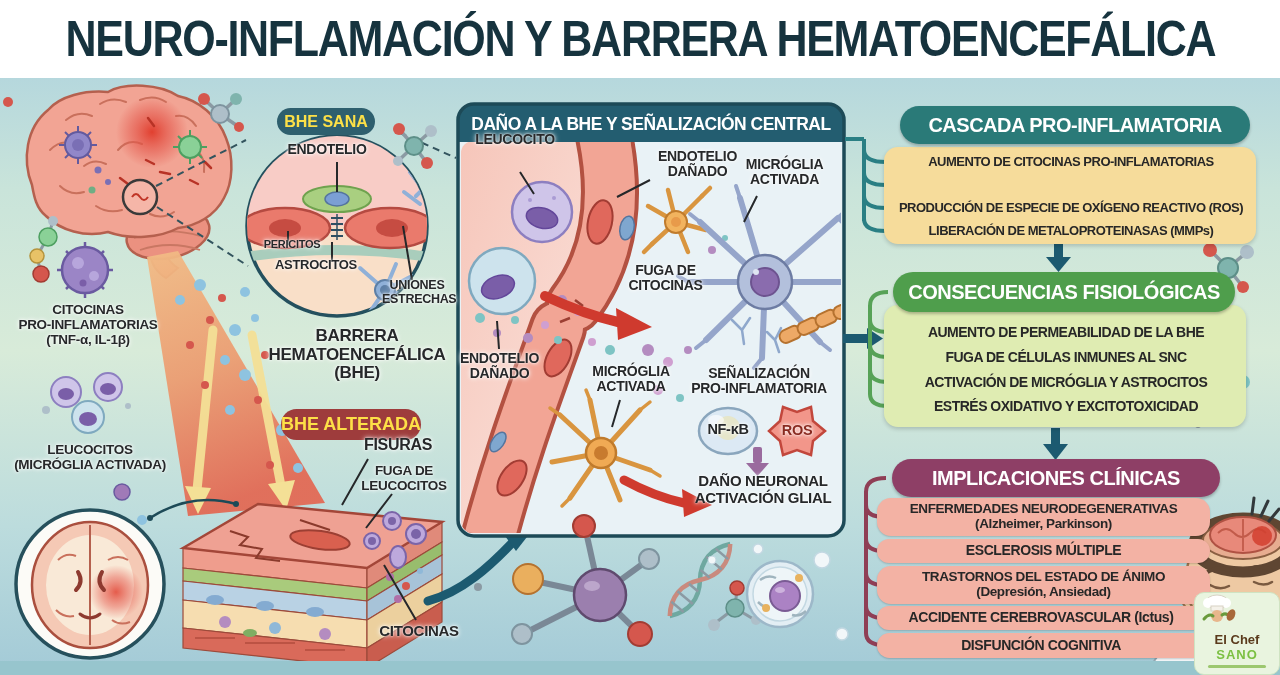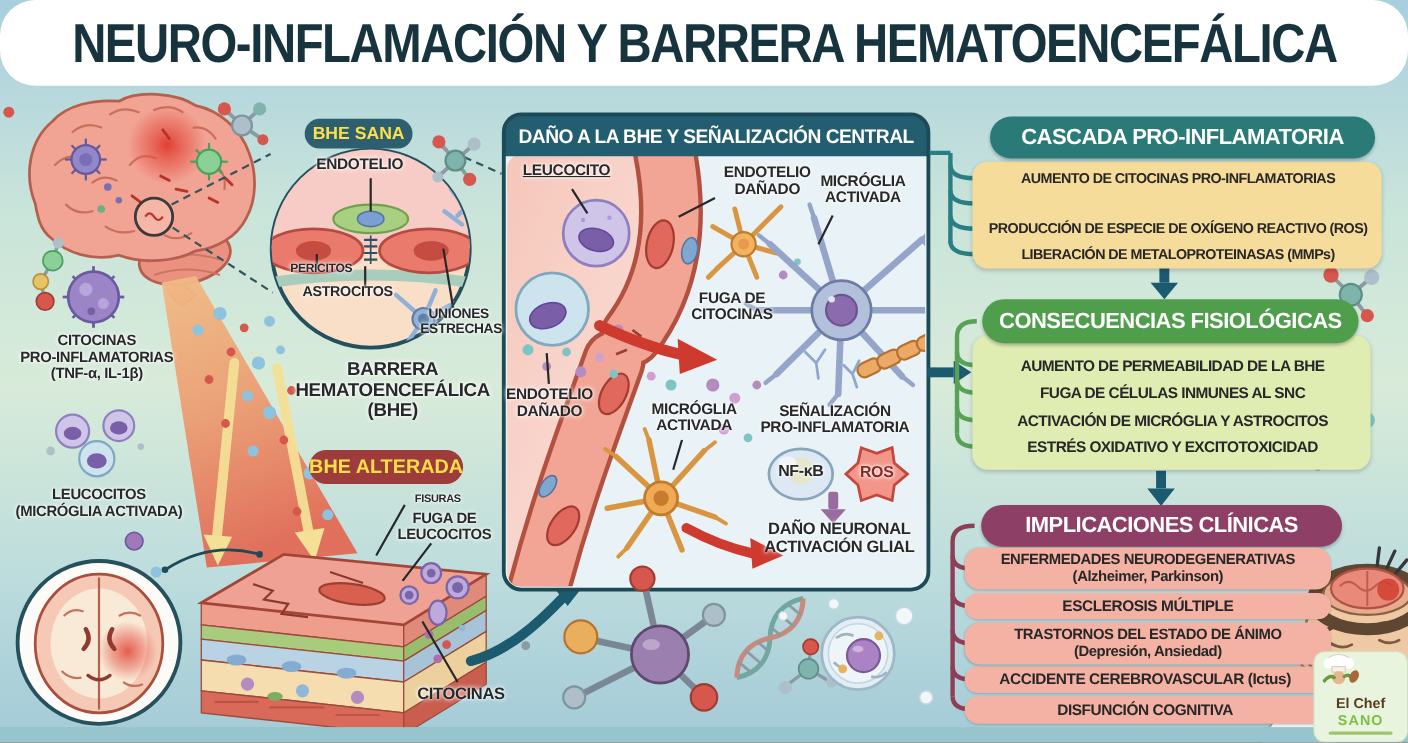--- a/index.html
+++ b/index.html
@@ -1,20 +1,20 @@
 <!DOCTYPE html>
 <html><head>
 <meta charset="utf-8">
 <style>
   html,body{margin:0;padding:0;background:#888;}
   #wrap{position:relative;width:1280px;height:675px;overflow:hidden;
         font-family:"Liberation Sans",sans-serif;
         background:linear-gradient(180deg,#a8cfdf 0%,#c9e4da 28%,#d8ebd9 52%,#bcdcdd 78%,#a3cad7 100%);}
   #titlebar{position:absolute;left:0;top:0;width:1280px;height:78px;background:#ffffff;
-            display:flex;align-items:center;justify-content:center;border-radius:32px;}
+            display:flex;align-items:center;justify-content:center;}
   #titlebar span{font-weight:bold;font-size:50px;letter-spacing:-1.5px;color:#16333e;
                  transform:scaleX(.86);transform-origin:center;white-space:nowrap;}
   svg{position:absolute;left:0;top:0;}
   .lbl{position:absolute;font-weight:bold;color:#26282a;text-align:center;line-height:1.1;
        letter-spacing:-0.3px;white-space:pre-line;
        text-shadow:0 0 2px rgba(255,255,255,.95),0 0 4px rgba(255,255,255,.8),0 0 6px rgba(255,255,255,.6);}
   .pill{position:absolute;display:flex;align-items:center;justify-content:center;
         font-weight:bold;color:#fde047;white-space:nowrap;}
   .hdr{position:absolute;display:flex;align-items:center;justify-content:center;
        font-weight:bold;color:#fff;letter-spacing:-0.5px;white-space:nowrap;
@@ -562,30 +562,30 @@
   <div class="lbl" style="left:277px;top:142px;width:100px;font-size:14px;">ENDOTELIO</div>
   <div class="lbl" style="left:252px;top:238px;width:80px;font-size:11px;">PERICITOS</div>
   <div class="lbl" style="left:270px;top:258px;width:92px;font-size:13px;">ASTROCITOS</div>
   <div class="lbl" style="left:382px;top:279px;width:70px;font-size:12.5px;">UNIONES
 ESTRECHAS</div>
 
   <div class="lbl" style="left:262px;top:327px;width:190px;font-size:17px;">BARRERA
 HEMATOENCEFÁLICA
 (BHE)</div>
   <div class="pill" style="left:281px;top:409px;width:140px;height:31px;background:#9e3c3c;border-radius:16px;font-size:18px;">BHE ALTERADA</div>
-  <div class="lbl" style="left:360px;top:448px;width:76px;font-size:10px;">FISURAS</div>
+  <div class="lbl" style="left:360px;top:436px;width:76px;font-size:16px;">FISURAS</div>
   <div class="lbl" style="left:356px;top:464px;width:96px;font-size:13.5px;">FUGA DE
 LEUCOCITOS</div>
   <div class="lbl" style="left:375px;top:623px;width:88px;font-size:15px;">CITOCINAS</div>
   <svg width="1280" height="675" viewBox="0 0 1280 675" style="pointer-events:none;">
     <path d="M368,459 L342,505 M392,494 L366,528 M416,620 L384,565" stroke="#26282a" stroke-width="2" fill="none"></path>
   </svg>
 
   <div id="paneltitle">DAÑO A LA BHE Y SEÑALIZACIÓN CENTRAL</div>
-  <div class="lbl" style="left:460px;top:147px;width:110px;font-size:14px;text-decoration:underline;">LEUCOCITO</div>
+  <div class="lbl" style="left:460px;top:132px;width:110px;font-size:14px;">LEUCOCITO</div>
   <div class="lbl" style="left:650px;top:149px;width:95px;font-size:14px;">ENDOTELIO
 DAÑADO</div>
   <div class="lbl" style="left:737px;top:157px;width:95px;font-size:14px;">MICRÓGLIA
 ACTIVADA</div>
   <div class="lbl" style="left:618px;top:263px;width:95px;font-size:14px;">FUGA DE
 CITOCINAS</div>
   <div class="lbl" style="left:452px;top:351px;width:95px;font-size:14px;">ENDOTELIO
 DAÑADO</div>
   <div class="lbl" style="left:585px;top:364px;width:92px;font-size:14px;">MICRÓGLIA
 ACTIVADA</div>

